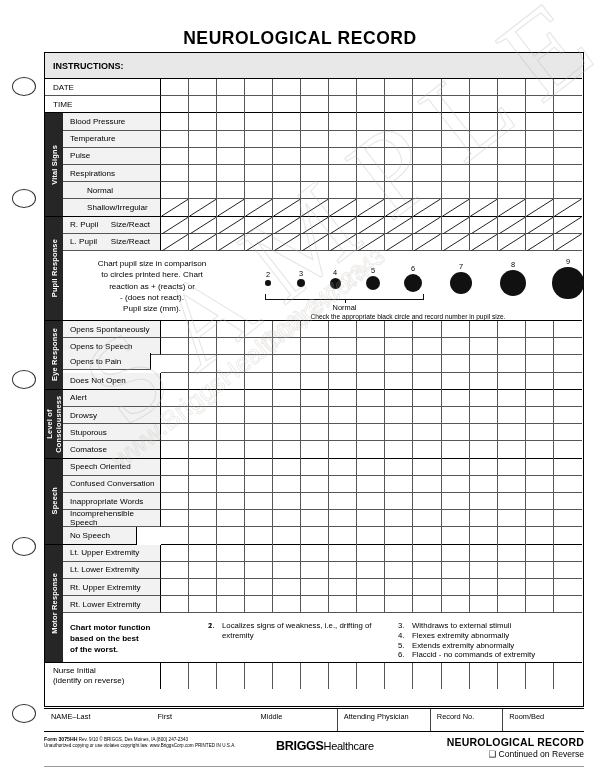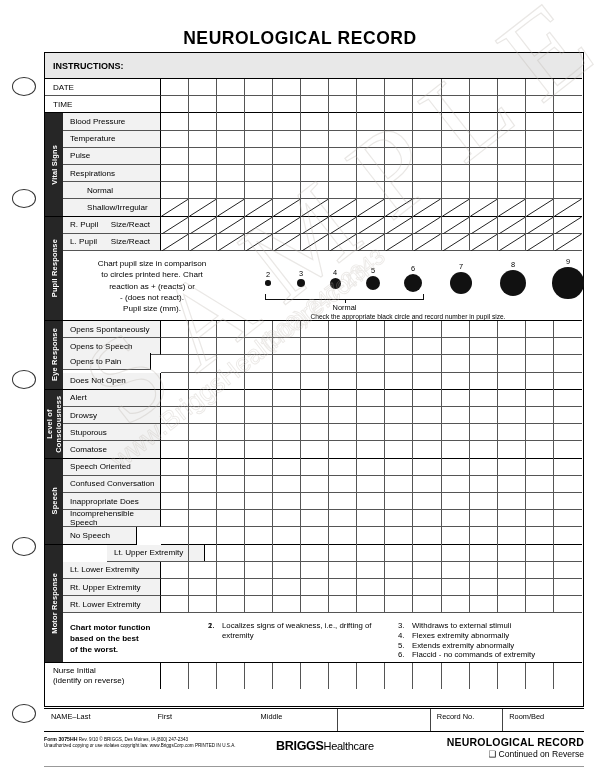--- a/index.html
+++ b/index.html
@@ -715,21 +715,21 @@
           <div class="abs " style="left: 196.373px; top: 0px; width: 28.0533px; height: 17.2px; border-right: 1px solid rgb(85, 85, 85); overflow: hidden;"></div>
           <div class="abs " style="left: 224.427px; top: 0px; width: 28.0533px; height: 17.2px; border-right: 1px solid rgb(85, 85, 85); overflow: hidden;"></div>
           <div class="abs " style="left: 252.48px; top: 0px; width: 28.0533px; height: 17.2px; border-right: 1px solid rgb(85, 85, 85); overflow: hidden;"></div>
           <div class="abs " style="left: 280.533px; top: 0px; width: 28.0533px; height: 17.2px; border-right: 1px solid rgb(85, 85, 85); overflow: hidden;"></div>
           <div class="abs " style="left: 308.587px; top: 0px; width: 28.0533px; height: 17.2px; border-right: 1px solid rgb(85, 85, 85); overflow: hidden;"></div>
           <div class="abs " style="left: 336.64px; top: 0px; width: 28.0533px; height: 17.2px; border-right: 1px solid rgb(85, 85, 85); overflow: hidden;"></div>
           <div class="abs " style="left: 364.693px; top: 0px; width: 28.0533px; height: 17.2px; border-right: 1px solid rgb(85, 85, 85); overflow: hidden;"></div>
           <div class="abs " style="left: 392.747px; top: 0px; width: 28.0533px; height: 17.2px; border-right: none; overflow: hidden;"></div>
         </div>
         <div class="abs lab" style="left: 18px; top: 440px; width: 98px; height: 17.2px; border-bottom: 1px solid rgb(85, 85, 85);">
-          <span>Inappropriate Does</span>
+          <span>Inappropriate Words</span>
         </div>
         <div class="abs " style="left: 116px; top: 440px; width: 420.8px; height: 17.2px; border-bottom: 1px solid rgb(85, 85, 85);">
           <div class="abs " style="left: 0px; top: 0px; width: 28.0533px; height: 17.2px; border-right: 1px solid rgb(85, 85, 85); overflow: hidden;"></div>
           <div class="abs " style="left: 28.0533px; top: 0px; width: 28.0533px; height: 17.2px; border-right: 1px solid rgb(85, 85, 85); overflow: hidden;"></div>
           <div class="abs " style="left: 56.1067px; top: 0px; width: 28.0533px; height: 17.2px; border-right: 1px solid rgb(85, 85, 85); overflow: hidden;"></div>
           <div class="abs " style="left: 84.16px; top: 0px; width: 28.0533px; height: 17.2px; border-right: 1px solid rgb(85, 85, 85); overflow: hidden;"></div>
           <div class="abs " style="left: 112.213px; top: 0px; width: 28.0533px; height: 17.2px; border-right: 1px solid rgb(85, 85, 85); overflow: hidden;"></div>
           <div class="abs " style="left: 140.267px; top: 0px; width: 28.0533px; height: 17.2px; border-right: 1px solid rgb(85, 85, 85); overflow: hidden;"></div>
           <div class="abs " style="left: 168.32px; top: 0px; width: 28.0533px; height: 17.2px; border-right: 1px solid rgb(85, 85, 85); overflow: hidden;"></div>
           <div class="abs " style="left: 196.373px; top: 0px; width: 28.0533px; height: 17.2px; border-right: 1px solid rgb(85, 85, 85); overflow: hidden;"></div>
@@ -777,21 +777,21 @@
           <div class="abs " style="left: 252.48px; top: 0px; width: 28.0533px; height: 17.2px; border-right: 1px solid rgb(85, 85, 85); overflow: hidden;"></div>
           <div class="abs " style="left: 280.533px; top: 0px; width: 28.0533px; height: 17.2px; border-right: 1px solid rgb(85, 85, 85); overflow: hidden;"></div>
           <div class="abs " style="left: 308.587px; top: 0px; width: 28.0533px; height: 17.2px; border-right: 1px solid rgb(85, 85, 85); overflow: hidden;"></div>
           <div class="abs " style="left: 336.64px; top: 0px; width: 28.0533px; height: 17.2px; border-right: 1px solid rgb(85, 85, 85); overflow: hidden;"></div>
           <div class="abs " style="left: 364.693px; top: 0px; width: 28.0533px; height: 17.2px; border-right: 1px solid rgb(85, 85, 85); overflow: hidden;"></div>
           <div class="abs " style="left: 392.747px; top: 0px; width: 28.0533px; height: 17.2px; border-right: none; overflow: hidden;"></div>
         </div>
         <div class="abs secbar" style="left: 0px; top: 491.6px; width: 18px; height: 118.8px; border-bottom: 1.4px solid rgb(0, 0, 0);">
           <span>Motor Response</span>
         </div>
-        <div class="abs lab" style="left: 18px; top: 491.6px; width: 98px; height: 17.2px; border-bottom: 1px solid rgb(85, 85, 85); margin-left: 44px;">
+        <div class="abs lab" style="left: 18px; top: 491.6px; width: 98px; height: 17.2px; border-bottom: 1px solid rgb(85, 85, 85);">
           <span>Lt. Upper Extremity</span>
         </div>
         <div class="abs " style="left: 116px; top: 491.6px; width: 420.8px; height: 17.2px; border-bottom: 1px solid rgb(85, 85, 85);">
           <div class="abs " style="left: 0px; top: 0px; width: 28.0533px; height: 17.2px; border-right: 1px solid rgb(85, 85, 85); overflow: hidden;"></div>
           <div class="abs " style="left: 28.0533px; top: 0px; width: 28.0533px; height: 17.2px; border-right: 1px solid rgb(85, 85, 85); overflow: hidden;"></div>
           <div class="abs " style="left: 56.1067px; top: 0px; width: 28.0533px; height: 17.2px; border-right: 1px solid rgb(85, 85, 85); overflow: hidden;"></div>
           <div class="abs " style="left: 84.16px; top: 0px; width: 28.0533px; height: 17.2px; border-right: 1px solid rgb(85, 85, 85); overflow: hidden;"></div>
           <div class="abs " style="left: 112.213px; top: 0px; width: 28.0533px; height: 17.2px; border-right: 1px solid rgb(85, 85, 85); overflow: hidden;"></div>
           <div class="abs " style="left: 140.267px; top: 0px; width: 28.0533px; height: 17.2px; border-right: 1px solid rgb(85, 85, 85); overflow: hidden;"></div>
           <div class="abs " style="left: 168.32px; top: 0px; width: 28.0533px; height: 17.2px; border-right: 1px solid rgb(85, 85, 85); overflow: hidden;"></div>
@@ -902,20 +902,21 @@
           <div class="abs " style="left: 364.693px; top: 0px; width: 28.0533px; height: 26px; border-right: 1px solid rgb(85, 85, 85);"></div>
           <div class="abs " style="left: 392.747px; top: 0px; width: 28.0533px; height: 26px; border-right: none;"></div>
         </div>
       </div>
   </div>
 
   <div class="namebar" id="namebar">
       <div class="namecell" style="left: 3px; width: 103.579px;"><span>NAME–Last</span></div>
       <div class="namecell" style="left: 109.579px; width: 100.026px;"><span>First</span></div>
       <div class="namecell" style="left: 212.605px; width: 80.1316px;"><span>Middle</span></div>
+      <div class="namecell" style="left: 295.737px; width: 90.0789px;"><span>Attending Physician</span></div>
       <div class="vdiv" style="left: 292.737px;"></div>
       <div class="namecell" style="left: 388.816px; width: 69.4737px;"><span>Record No.</span></div>
       <div class="vdiv" style="left: 385.816px;"></div>
       <div class="namecell" style="left: 461.289px; width: 78.7105px;"><span>Room/Bed</span></div>
       <div class="vdiv" style="left: 458.289px;"></div>
     </div>
 
   <div class="footer">
     <div class="fsmall">
       <b>Form 3075HH</b>

